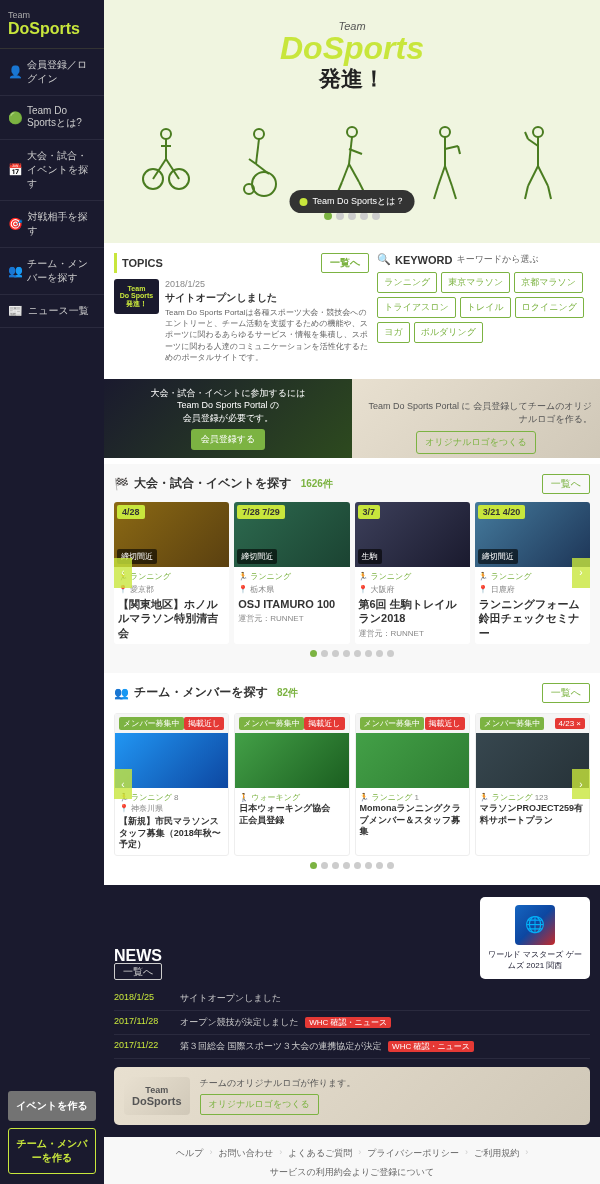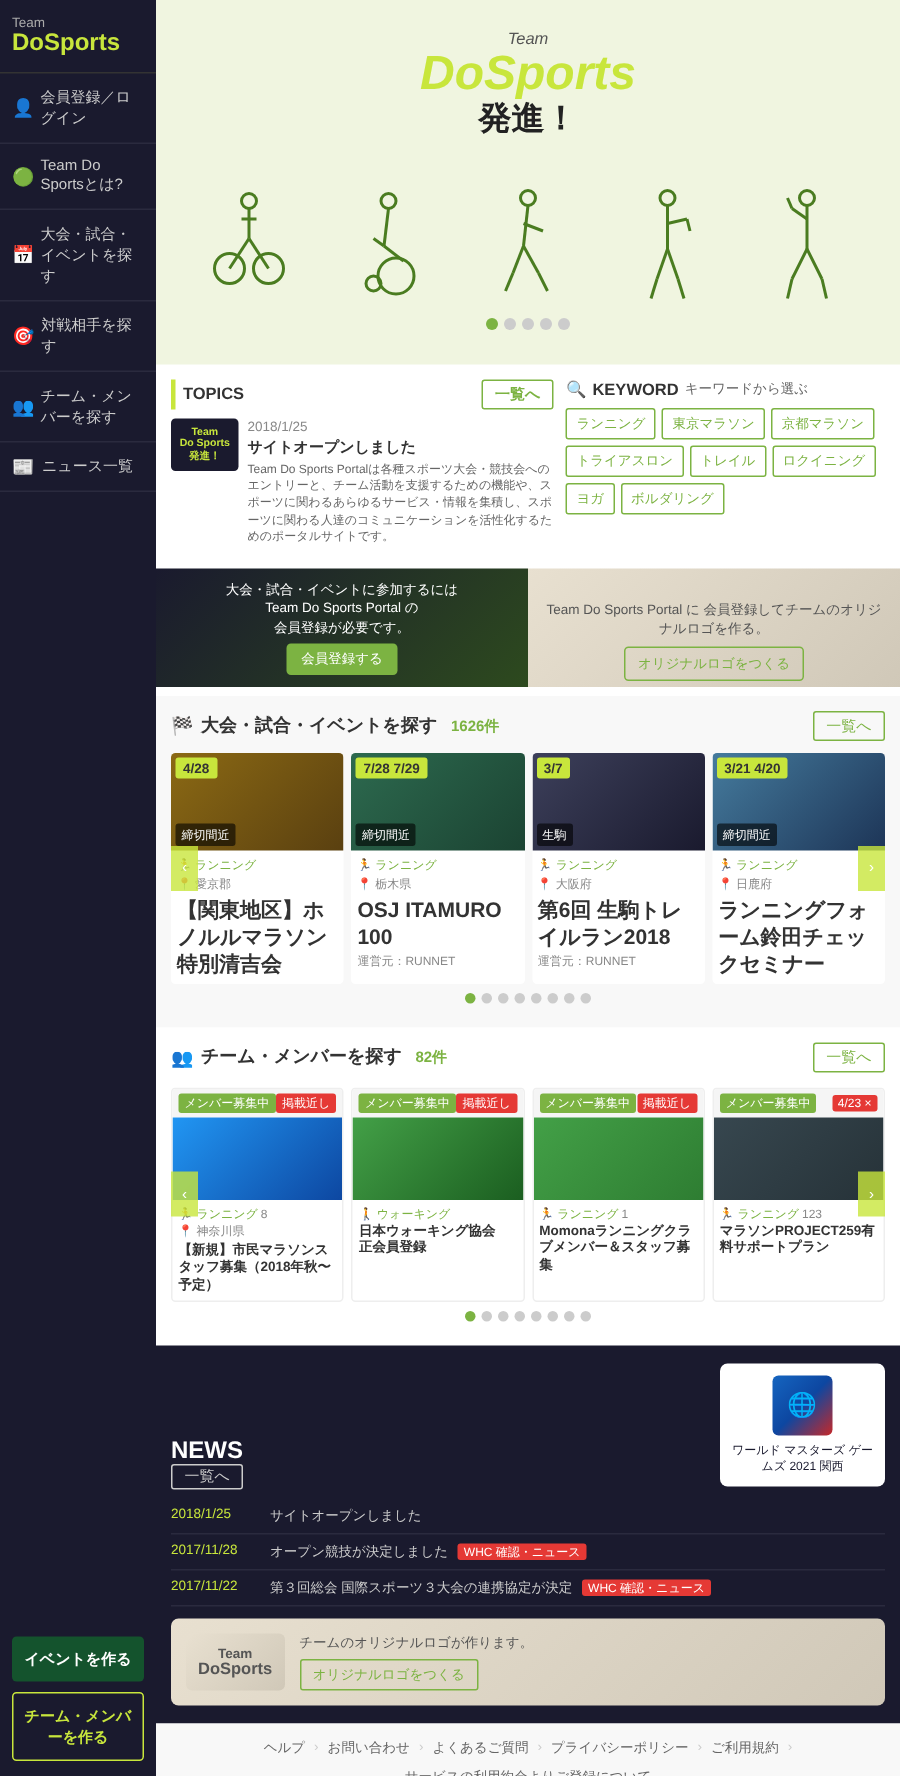--- a/index.html
+++ b/index.html
@@ -36,21 +36,21 @@
     .sidebar-nav-item .nav-icon { font-size: 12px; color: #c8e63c; min-width: 14px; }
     .sidebar-btn {
       margin: 4px 8px;
       padding: 8px 4px;
       text-align: center;
       border-radius: 3px;
       font-size: 10px;
       cursor: pointer;
       font-weight: bold;
     }
-    .sidebar-btn-green { background: #14532d; color: white; }
+    .sidebar-btn-green { background: #737373; color: white; }
     .sidebar-btn-outline { background: #1a1a2e; color: #c8e63c; border: 1px solid #c8e63c; margin-top: 3px; }
 
     
     .main { margin-left: 104px; background: #fff; }
 
     
     .hero {
       background: #f0f5e0;
       padding: 20px 15px 15px;
       position: relative;
@@ -237,21 +237,21 @@
       left: 3px;
       background: rgba(0,0,0,0.6);
       color: white;
       padding: 2px 4px;
       border-radius: 2px;
       font-size: 8px;
     }
     .event-card-body { padding: 4px; }
     .event-sport { font-size: 8px; color: #7cb342; margin-bottom: 2px; display: flex; align-items: center; gap: 2px; }
     .event-location { font-size: 8px; color: #888; margin-bottom: 2px; display: flex; align-items: center; gap: 2px; }
-    .event-name { font-size: 14px; color: #333; font-weight: bold; line-height: 1.3; }
+    .event-name { font-size: 11px; color: #333; font-weight: bold; line-height: 1.3; }
     .event-organizer { font-size: 8px; color: #888; margin-top: 2px; }
 
     
     .teams-section {
       background: #fff;
       padding: 10px;
     }
     .teams-grid {
       display: flex;
       gap: 5px;
@@ -477,20 +477,24 @@
           <line x1="25" y1="13" x2="25" y2="42" stroke="#4a7c20" stroke-width="2"></line>
           <line x1="25" y1="22" x2="15" y2="15" stroke="#4a7c20" stroke-width="2"></line>
           <line x1="15" y1="15" x2="12" y2="8" stroke="#4a7c20" stroke-width="2"></line>
           <line x1="25" y1="42" x2="15" y2="62" stroke="#4a7c20" stroke-width="2"></line>
           <line x1="25" y1="42" x2="35" y2="62" stroke="#4a7c20" stroke-width="2"></line>
           <line x1="15" y1="62" x2="12" y2="75" stroke="#4a7c20" stroke-width="2"></line>
           <line x1="35" y1="62" x2="38" y2="75" stroke="#4a7c20" stroke-width="2"></line>
         </svg>
       </div>
     </div>
+    <div class="hero-badge">
+      <div class="dot"></div>
+      <span>Team Do Sportsとは？</span>
+    </div>
     <div class="hero-dots">
       <div class="hero-dot active"></div>
       <div class="hero-dot"></div>
       <div class="hero-dot"></div>
       <div class="hero-dot"></div>
       <div class="hero-dot"></div>
     </div>
   </div>
 
   <div class="topics-keyword-row">
@@ -541,21 +545,21 @@
         </div>
         <div class="banner-btn">会員登録する</div>
       </div>
     </div>
     <div class="banner-item banner-item-2">
       <div class="banner-content">
         <div class="banner-logo-text">
           <span></span><br>
           <span></span>
         </div>
-        <div style="font-size:9px; color:#555; margin-top:4px;">Team Do Sports Portal に
+        <div style="font-size:9px; color:#555; margin-top:4px;text-align:right;">Team Do Sports Portal に
 会員登録してチームのオリジナルロゴを作る。</div>
         <div class="banner-btn-outline">オリジナルロゴをつくる</div>
       </div>
     </div>
   </div>
 
   <div class="events-section">
     <div class="section-header">
       <div class="section-title">
         <span class="icon">🏁</span>

